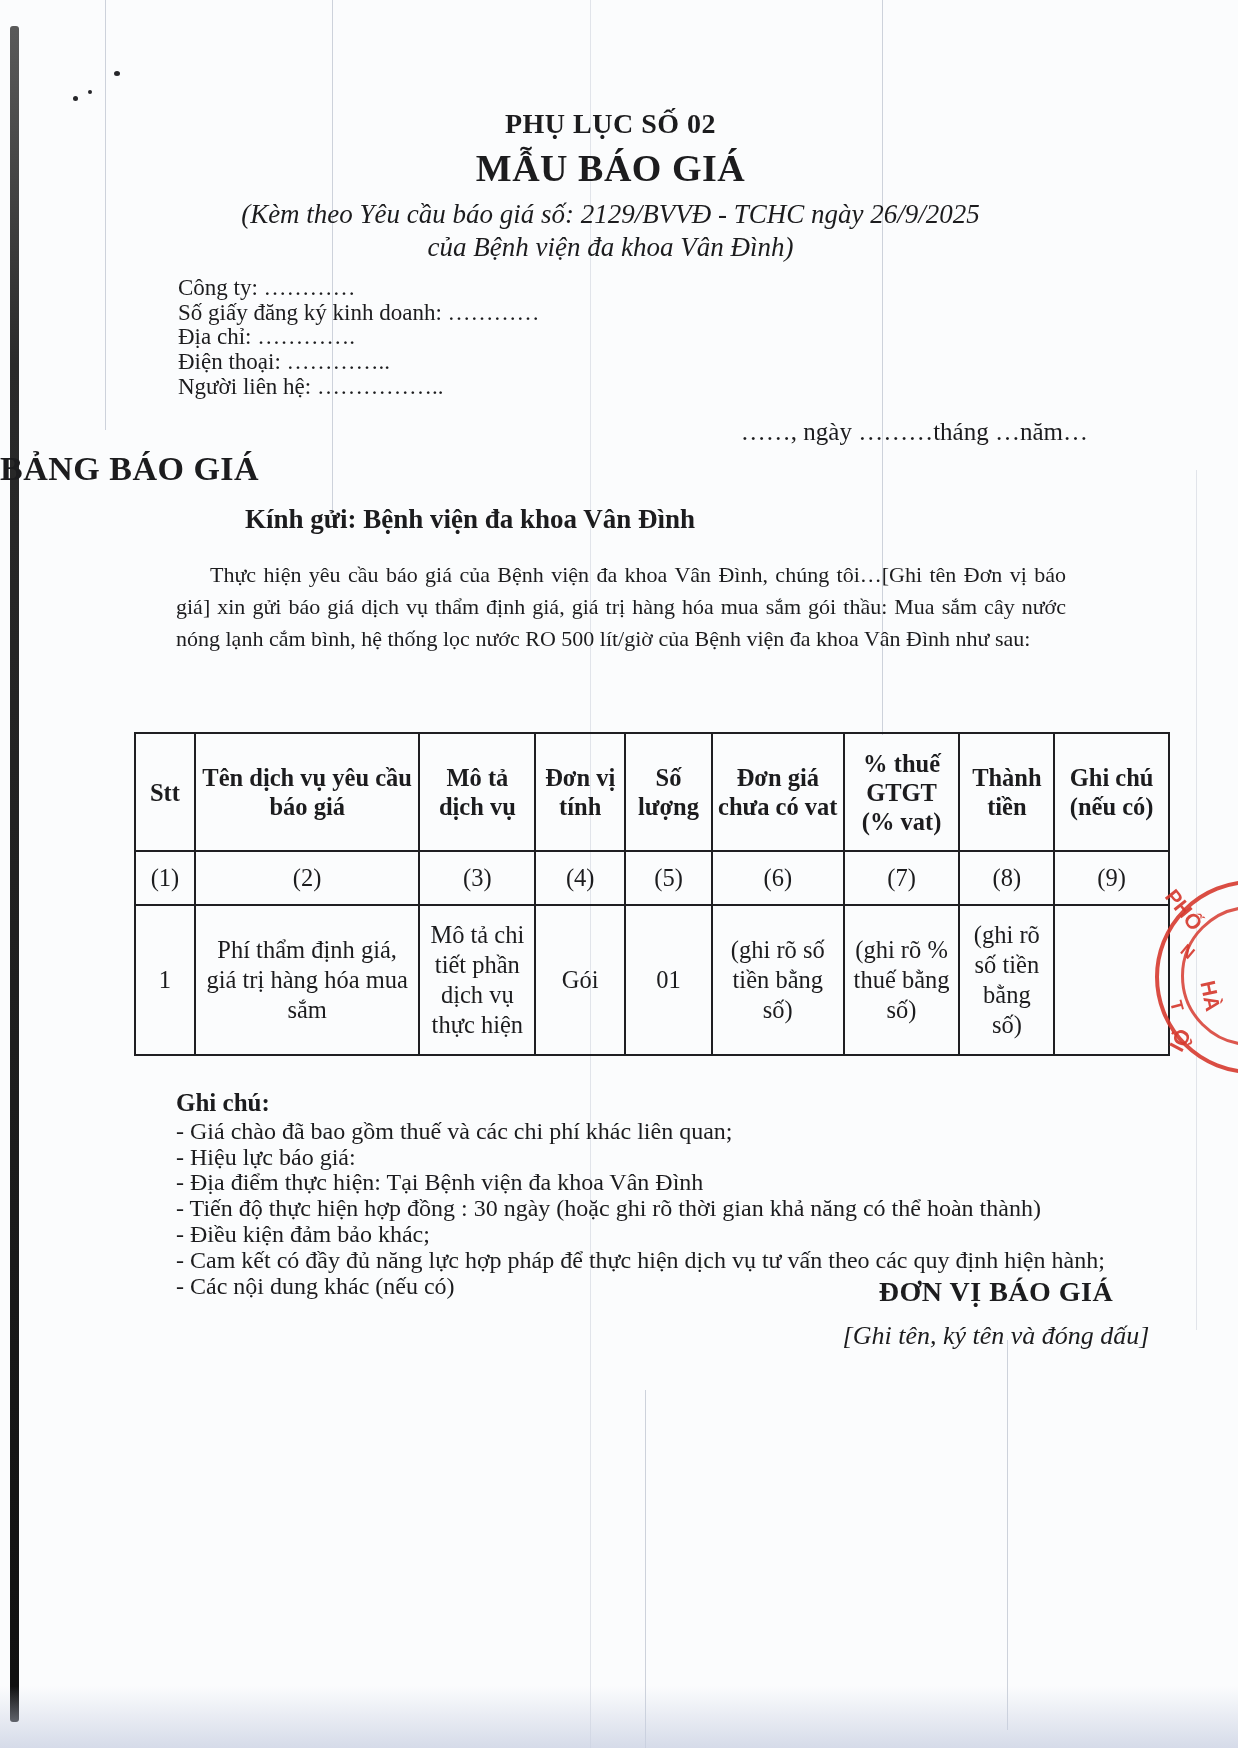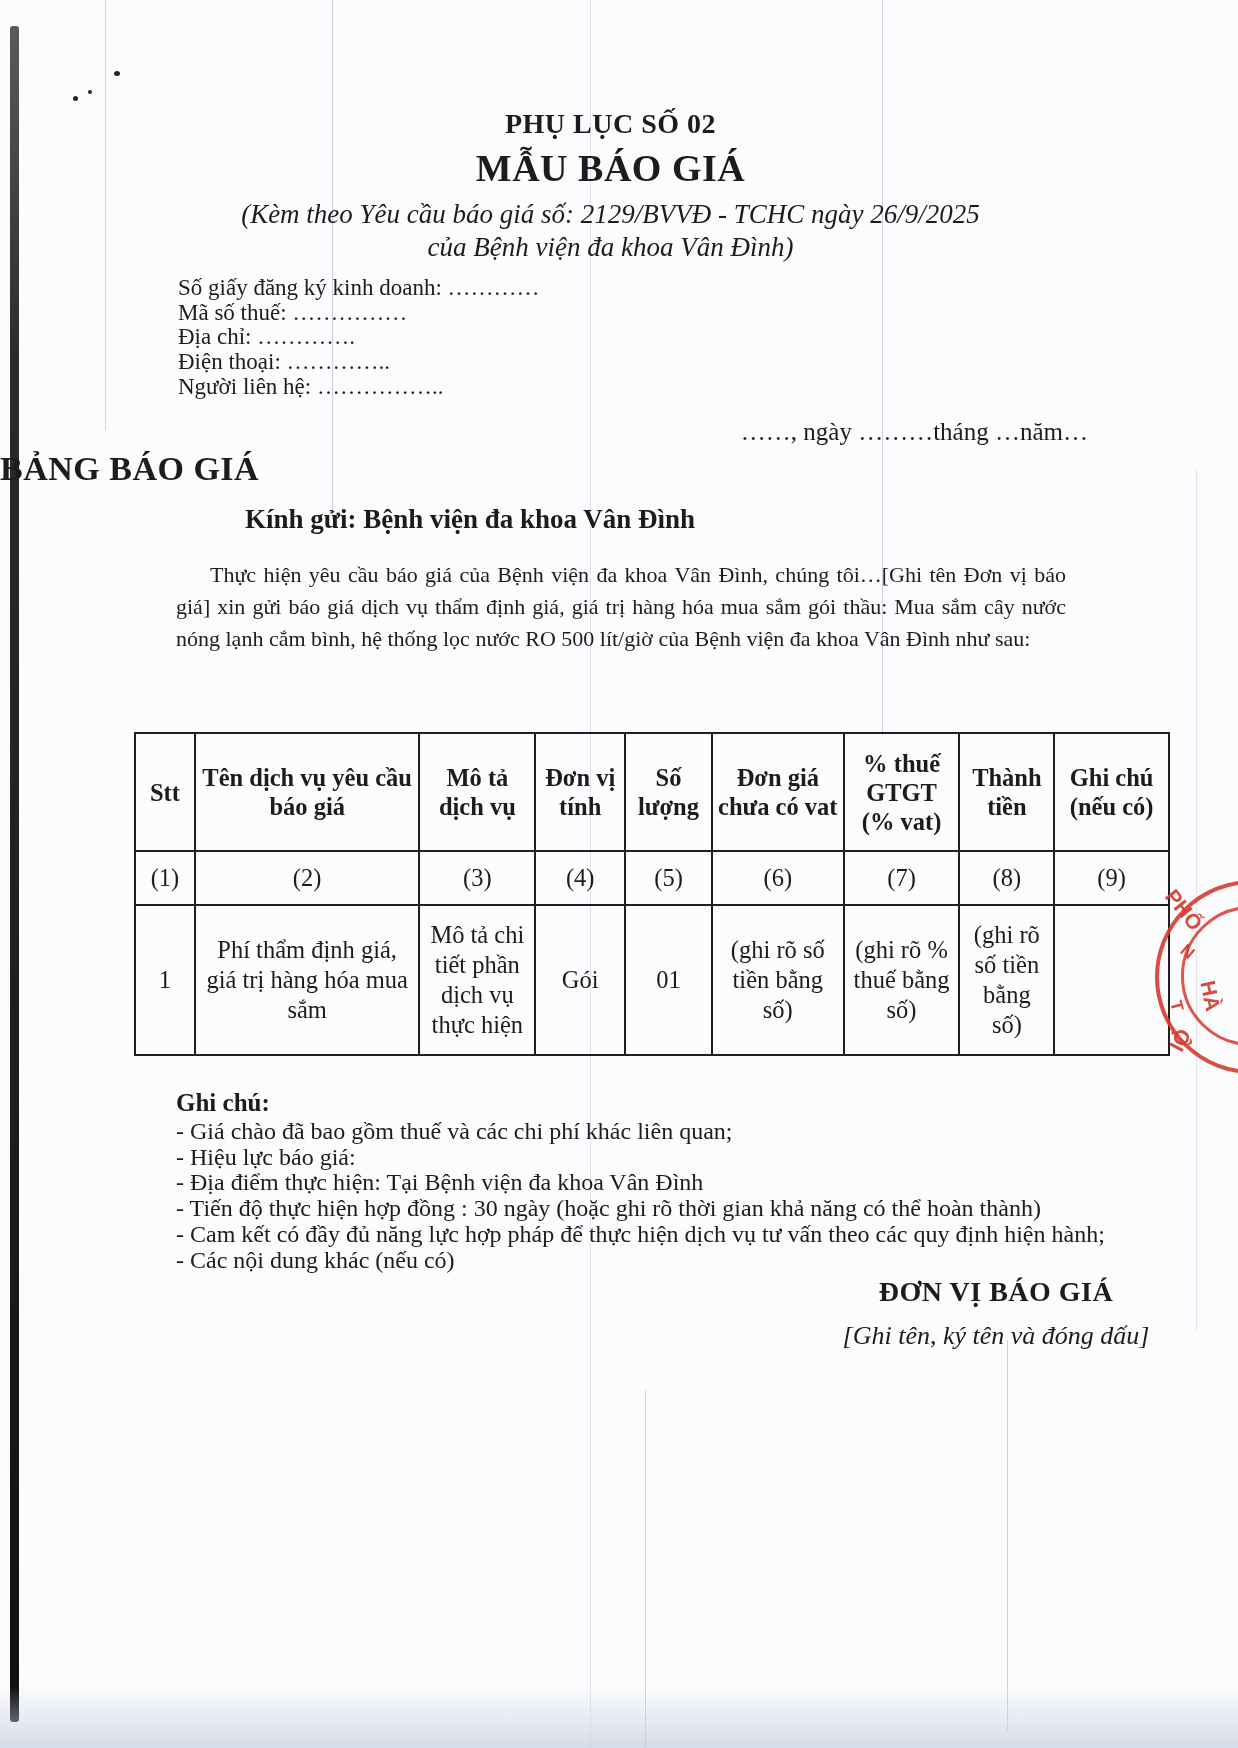--- a/index.html
+++ b/index.html
@@ -110,22 +110,22 @@
 <div class="title-block">
   <div class="appendix-title">PHỤ LỤC SỐ 02</div>
   <div class="form-title">MẪU BÁO GIÁ</div>
   <div class="form-subtitle">
     <div>(Kèm theo Yêu cầu báo giá số: 2129/BVVĐ - TCHC ngày 26/9/2025</div>
     <div>của Bệnh viện đa khoa Vân Đình)</div>
   </div>
 </div>
 
 <div class="company-block">
+  <div class="field">Công ty: …………</div>
   <div class="field">Số giấy đăng ký kinh doanh: …………</div>
-  <div class="field">Mã số thuế: ……………</div>
   <div class="field">Địa chỉ: ………….</div>
   <div class="field">Điện thoại: …………..</div>
   <div class="field">Người liên hệ: ……………..</div>
 </div>
 
 <div class="date-line">……, ngày ………tháng …năm…</div>
 
 <div class="bang-title">BẢNG BÁO GIÁ</div>
 
 <div class="salutation">Kính gửi: Bệnh viện đa khoa Vân Đình</div>
@@ -182,20 +182,21 @@
     </tr>
   </tbody>
 </table>
 
 <div class="notes">
   <div class="heading">Ghi chú:</div>
   <div>- Giá chào đã bao gồm thuế và các chi phí khác liên quan;</div>
   <div>- Hiệu lực báo giá:</div>
   <div>- Địa điểm thực hiện: Tại  Bệnh viện đa khoa Vân Đình</div>
   <div>- Tiến độ thực hiện hợp đồng : 30 ngày (hoặc ghi rõ thời gian khả năng có thể hoàn thành)</div>
+  <div>- Điều kiện đảm bảo khác;</div>
   <div>- Cam kết có đầy đủ năng lực hợp pháp để thực hiện dịch vụ tư vấn theo các quy định hiện hành;</div>
   <div>- Các nội dung khác (nếu có)</div>
 </div>
 
 <div class="signature">
   <div class="sig-title">ĐƠN VỊ BÁO GIÁ</div>
   <div class="sig-note">[Ghi tên, ký tên và đóng dấu]</div>
 </div>
 
 <div class="stamp">

